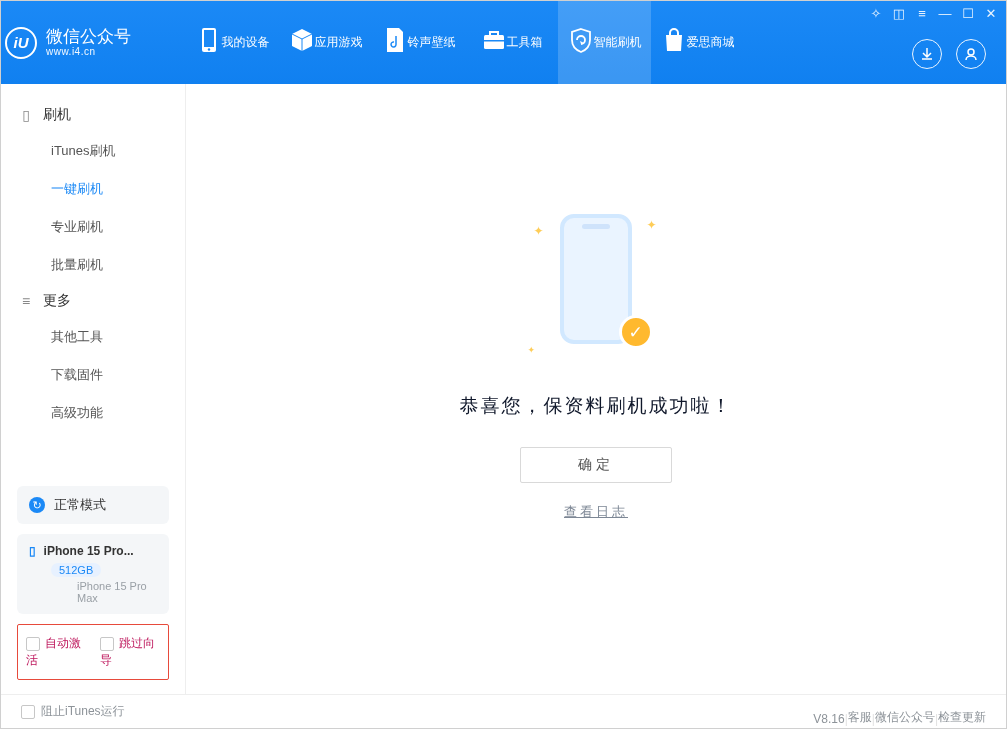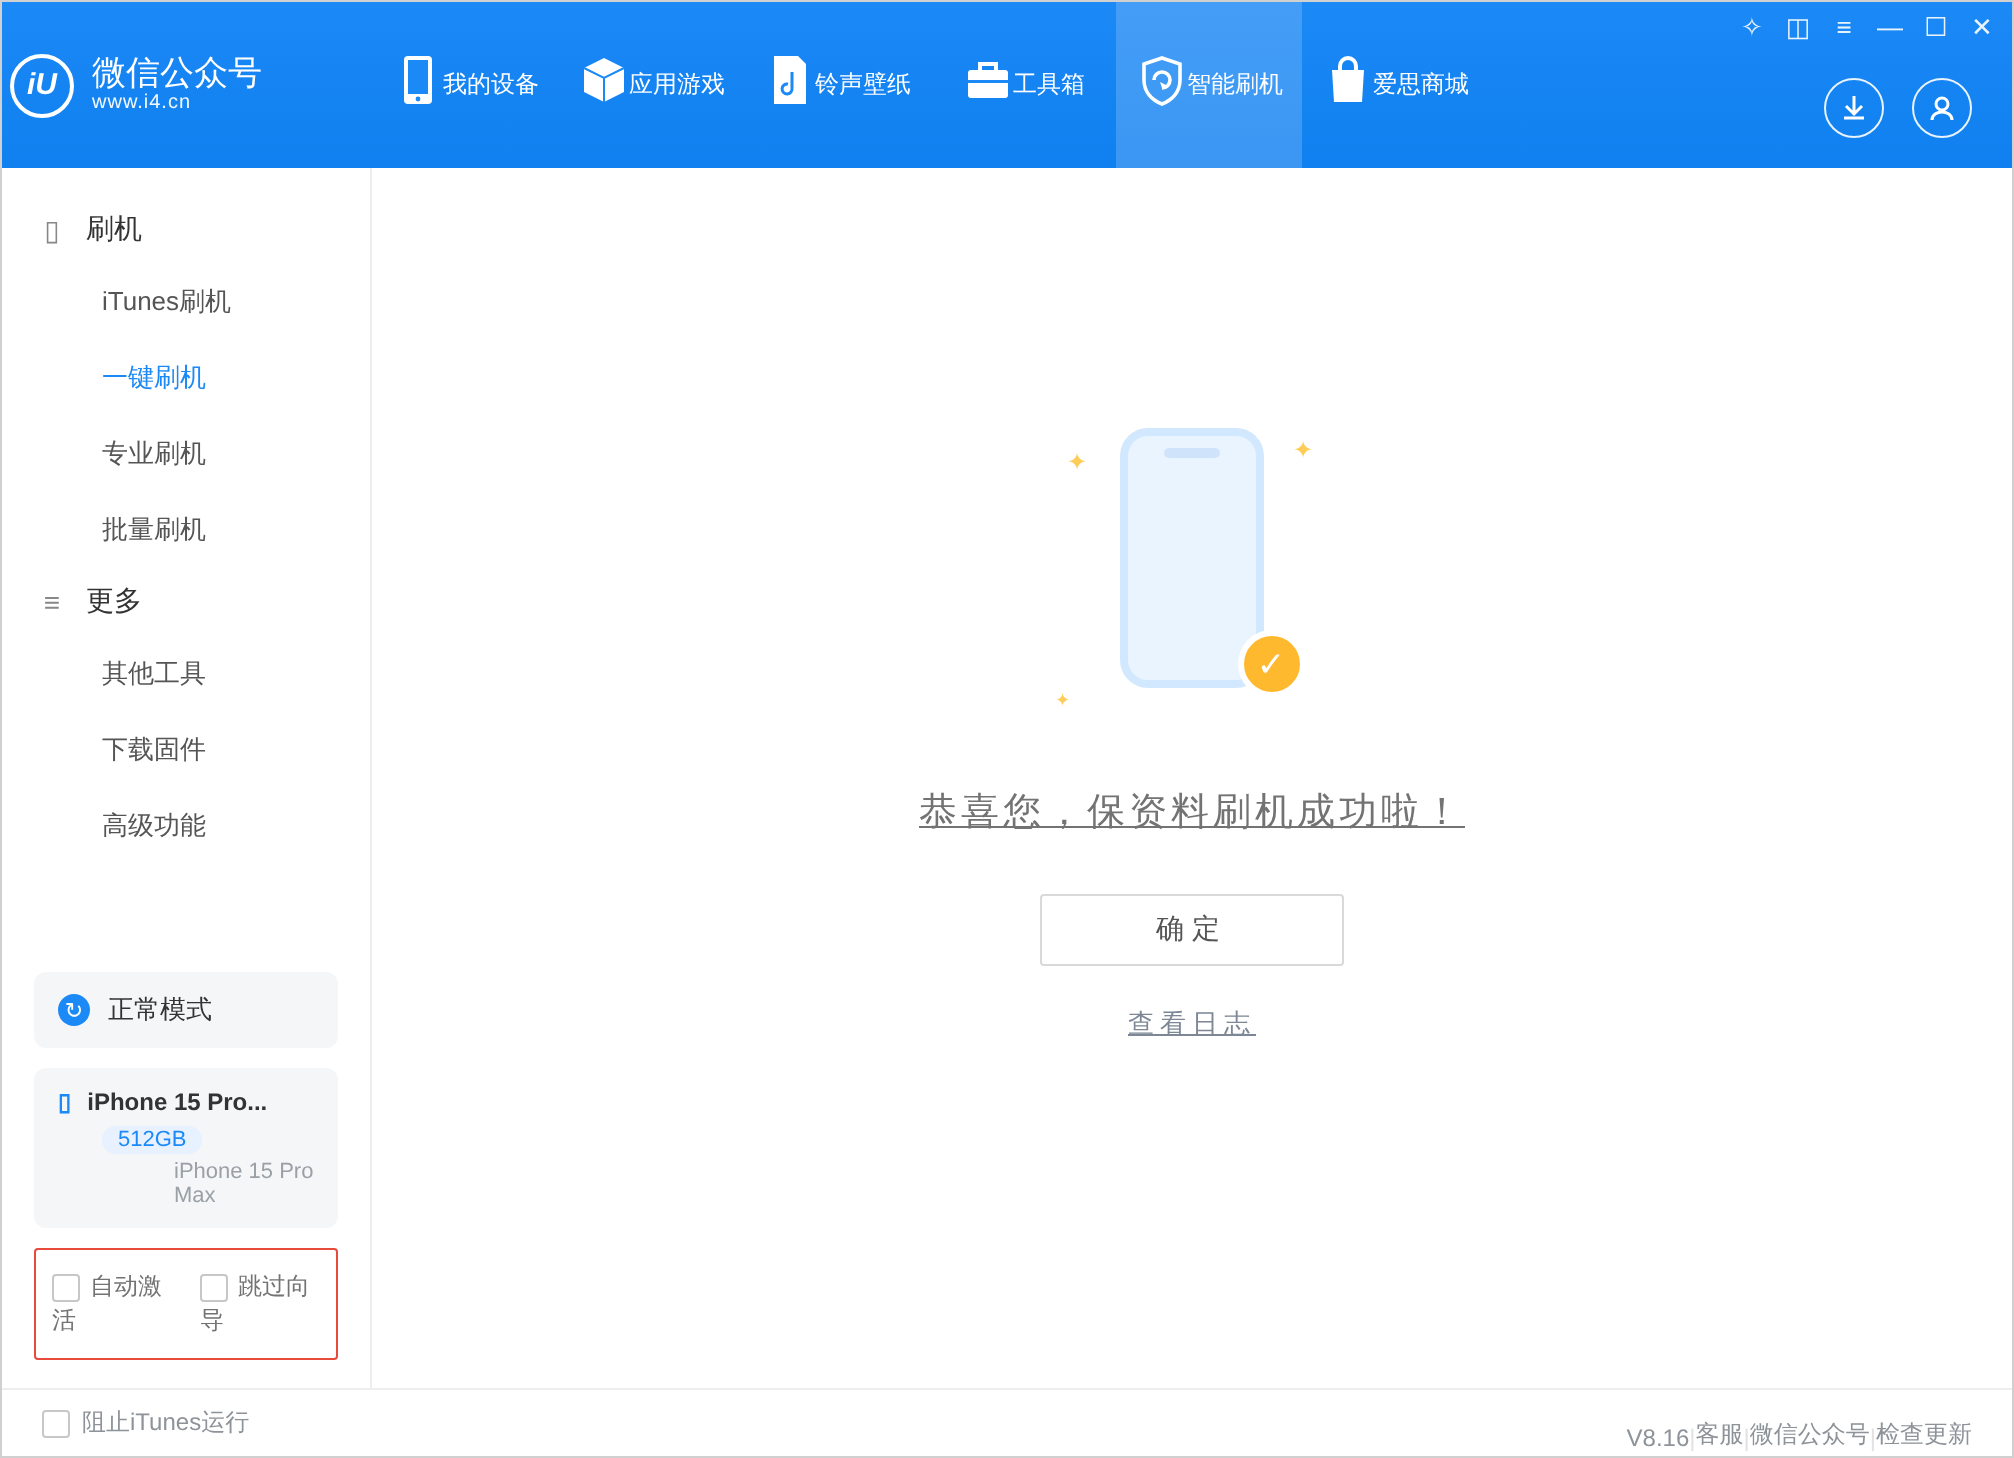--- a/index.html
+++ b/index.html
@@ -28,34 +28,34 @@
     .sb-group-hdr .gicon{width:14px;height:14px;display:flex;align-items:center;justify-content:center;color:#888;}
     .sb-item { padding: 10px 18px 10px 50px; font-size:13px; color:#555; cursor:pointer;}
     .sb-item.active { color:#1b89f6;}
 
     .sb-bottom { margin-top:auto; padding: 8px 16px 14px; }
     .mode-chip { background:#f4f6f8; border-radius:6px; padding:10px 12px; display:flex; align-items:center; gap:9px; font-size:13px; color:#333; margin-bottom:10px;}
     .mode-chip .m-icon{width:16px;height:16px;border-radius:50%;background:#1b89f6;color:#fff;font-size:11px;display:flex;align-items:center;justify-content:center;}
     .device-card{background:#f4f6f8;border-radius:6px;padding:10px 12px;font-size:12px;}
     .device-row1{display:flex;align-items:center;gap:8px;color:#333;font-weight:600;}
     .badge{display:inline-block;background:#e7f1ff;color:#1b89f6;border-radius:10px;font-size:11px;padding:1px 8px;margin:5px 0 3px 22px;font-weight:500;}
-    .dev-sub{color:#9aa0a6;font-size:11px;margin-left:26px;padding-left:32px;}
-    .red-box{border:1.5px solid #e74a3b;border-radius:2px;padding:10px 8px;display:flex;align-items:flex-end;gap:14px;font-size:12px;color:#737373;margin-top:10px;}
+    .dev-sub{color:#9aa0a6;font-size:11px;margin-left:16px;padding-left:32px;}
+    .red-box{border:1.5px solid #e74a3b;border-radius:2px;padding:10px 8px;display:flex;align-items:flex-end;gap:14px;font-size:12px;color:#be185d;margin-top:10px;}
     .cb{width:14px;height:14px;border:1px solid #c7c7c7;border-radius:2px;display:inline-block;vertical-align:middle;margin-right:5px;}
 
     .main { flex:1; display:flex; flex-direction:column; align-items:center; background:#fff; }
     .artwork{margin-top:130px;width:125px;height:155px;position:relative;}
     .phone{position:absolute;left:26px;top:0;width:72px;height:130px;border-radius:14px;background:#eaf4ff;border:4px solid #d1e8ff;}
     .phone::after{content:"";position:absolute;top:6px;left:50%;transform:translateX(-50%);width:28px;height:5px;background:#cfe3fb;border-radius:4px;}
     .check-badge{position:absolute;right:6px;bottom:20px;width:34px;height:34px;border-radius:50%;background:#ffb92e;display:flex;align-items:center;justify-content:center;color:#fff;font-size:17px;border:3px solid #fff;}
     .sparkle{position:absolute;width:12px;height:12px;color:#fecd58;font-size:12px;}
     .s1{left:0;top:10px;}
     .s2{right:0;top:4px;}
     .s3{left:-6px;bottom:12px;font-size:9px;}
-    .msg{margin-top:24px;font-size:19px;color:#737373;letter-spacing:2px;text-decoration:underline;}
+    .msg{margin-top:24px;font-size:19px;color:#0f172a;letter-spacing:2px;}
     .ok-btn{margin-top:28px;width:152px;height:36px;border:1px solid #d9d9d9;background:#fff;font-size:14px;color:#555;border-radius:2px;cursor:pointer;letter-spacing:4px;}
     .log-link{margin-top:20px;font-size:13px;color:#7d8795;cursor:pointer;text-decoration:underline;letter-spacing:3px;}
 
     .footer{height:34px;border-top:1px solid #eee;display:flex;align-items:center;padding:0 20px;font-size:12px;color:#8d9399;}
     .footer .cb{margin-right:6px;}
     .footer-right{margin-left:auto;display:flex;align-items:flex-end;margin-top:11px;}
     .footer-right .sep{color:#e2e2e2;}
     .footer a{color:#8d9399;cursor:pointer;}
   </style>
 </head>

